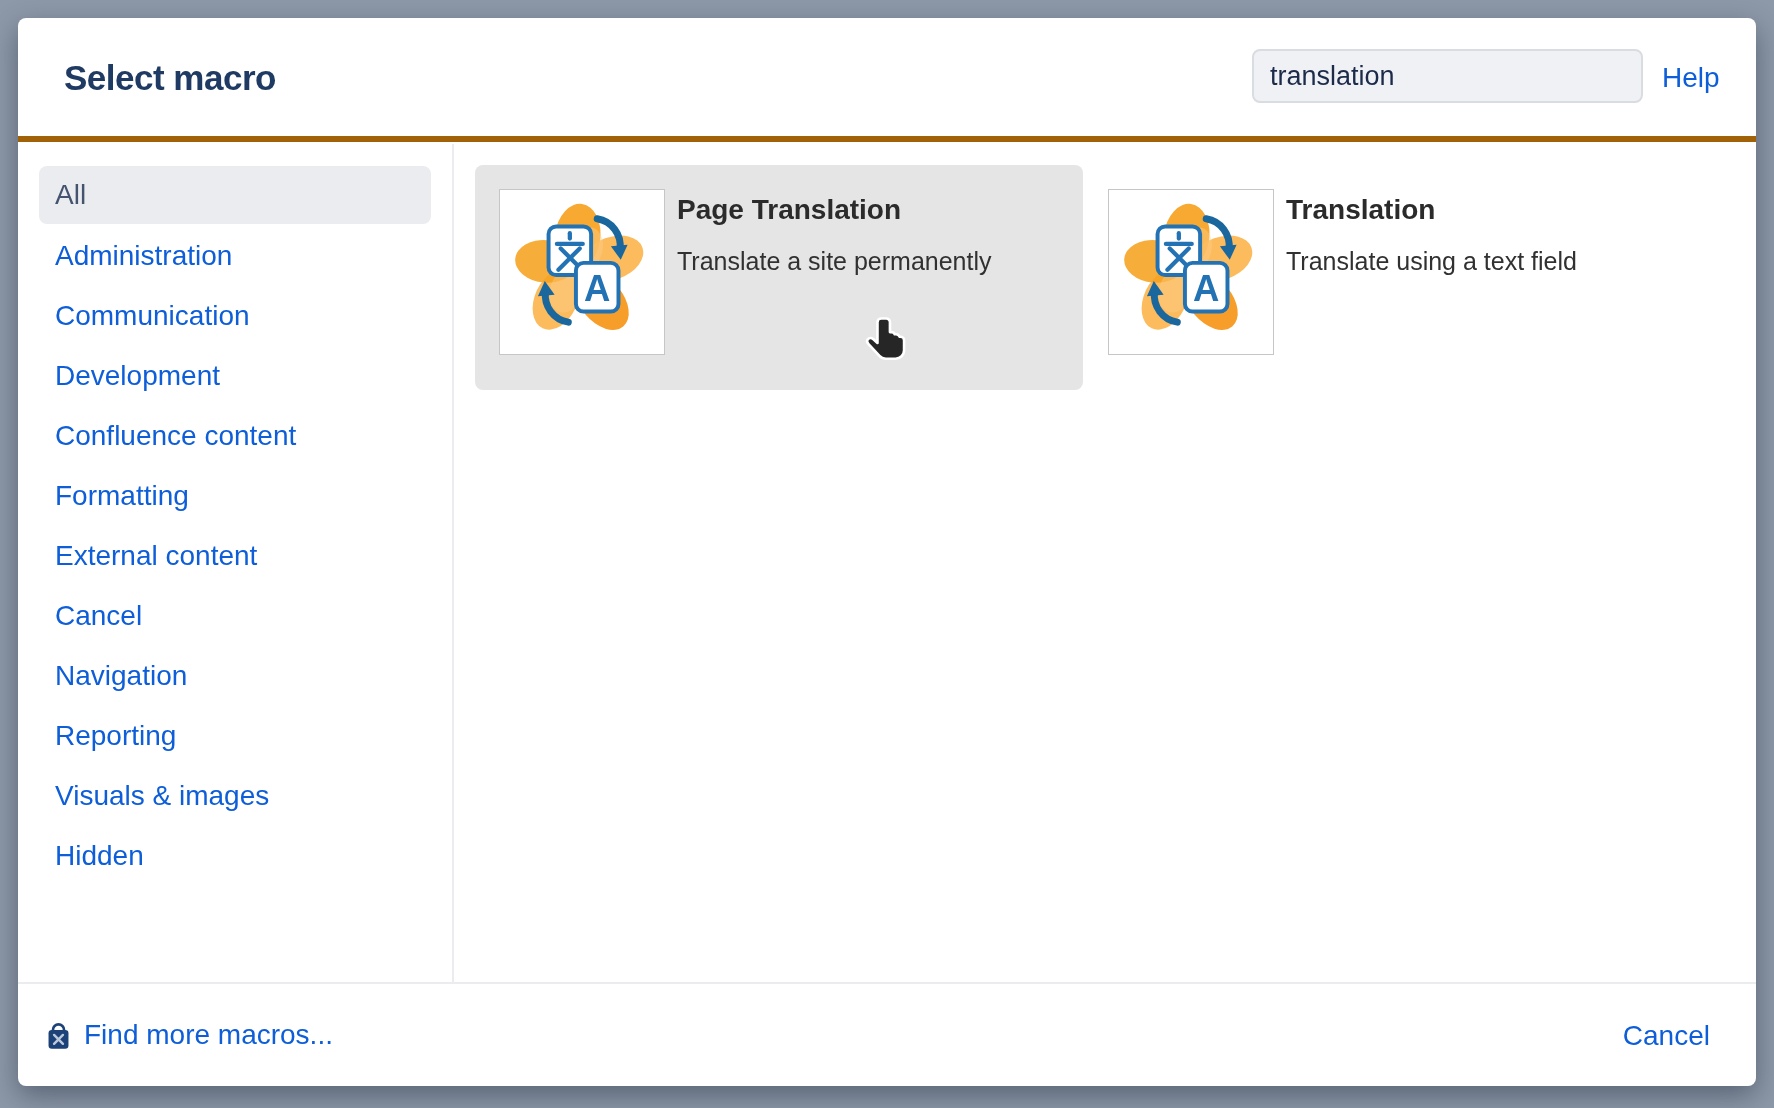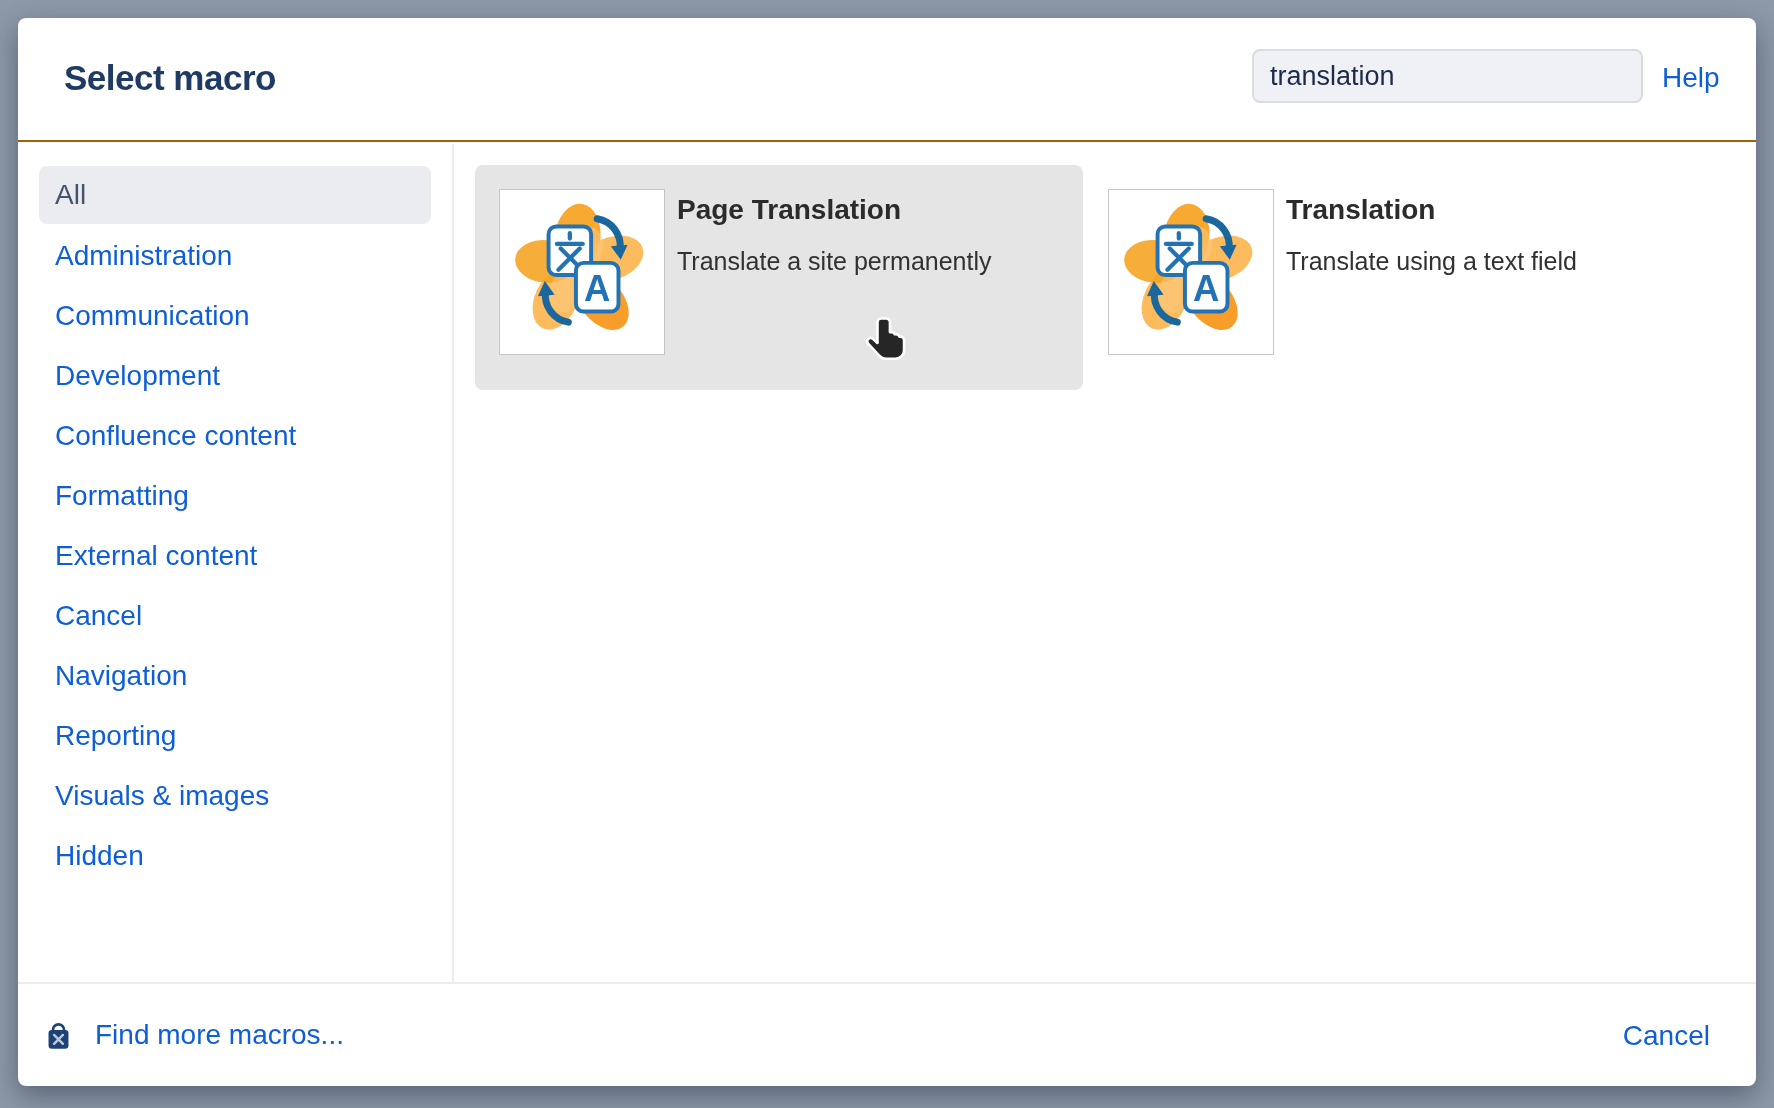--- a/index.html
+++ b/index.html
@@ -10,21 +10,21 @@
   }
   .dialog {
     position:absolute; left:18px; top:18px;
     width:1738px; height:1068px;
     background:#ffffff; border-radius:8px;
     box-shadow:0 10px 28px rgba(25,35,55,.45);
   }
   
   .header {
     position:absolute; left:0; top:0; width:100%; height:124px;
-    border-bottom:2px solid #a16207;
+    border-bottom:6px solid #a16207;
   }
   .dialog-title {
     position:absolute; left:46px; top:40px;
     font-size:35px; font-weight:bold; color:#1f3a63;
     letter-spacing:-0.5px;
   }
   .search-input {
     position:absolute; left:1234px; top:31px;
     width:391px; height:54px;
     background:#f0f1f4; border:2px solid #d9dce1; border-radius:8px;
@@ -72,21 +72,21 @@
   .card-text { position:absolute; left:202px; top:28px; }
   .card-title { font-size:28px; font-weight:bold; color:#2b2b2b; line-height:34px; }
   .card-desc  { font-size:25px; color:#313131; margin-top:20px; }
   
   .footer {
     position:absolute; left:0; bottom:0; width:100%; height:104px;
     border-top:2px solid #ebecf0;
   }
   .find-more-link {
     position:absolute; left:27px; top:0; height:100%;
-    display:flex; align-items:center; gap:23px;
+    display:flex; align-items:center; gap:12px;
     font-size:28px; color:#0d5ed8; text-decoration:none; cursor:pointer;
   }
   .cancel-link {
     position:absolute; right:46px; top:36px;
     font-size:28px; color:#0d5ed8; text-decoration:none; cursor:pointer;text-align:center;
   }
   
   .cursor {
     position:absolute; left:846px; top:296px; width:46px; height:50px;
     pointer-events:none;

